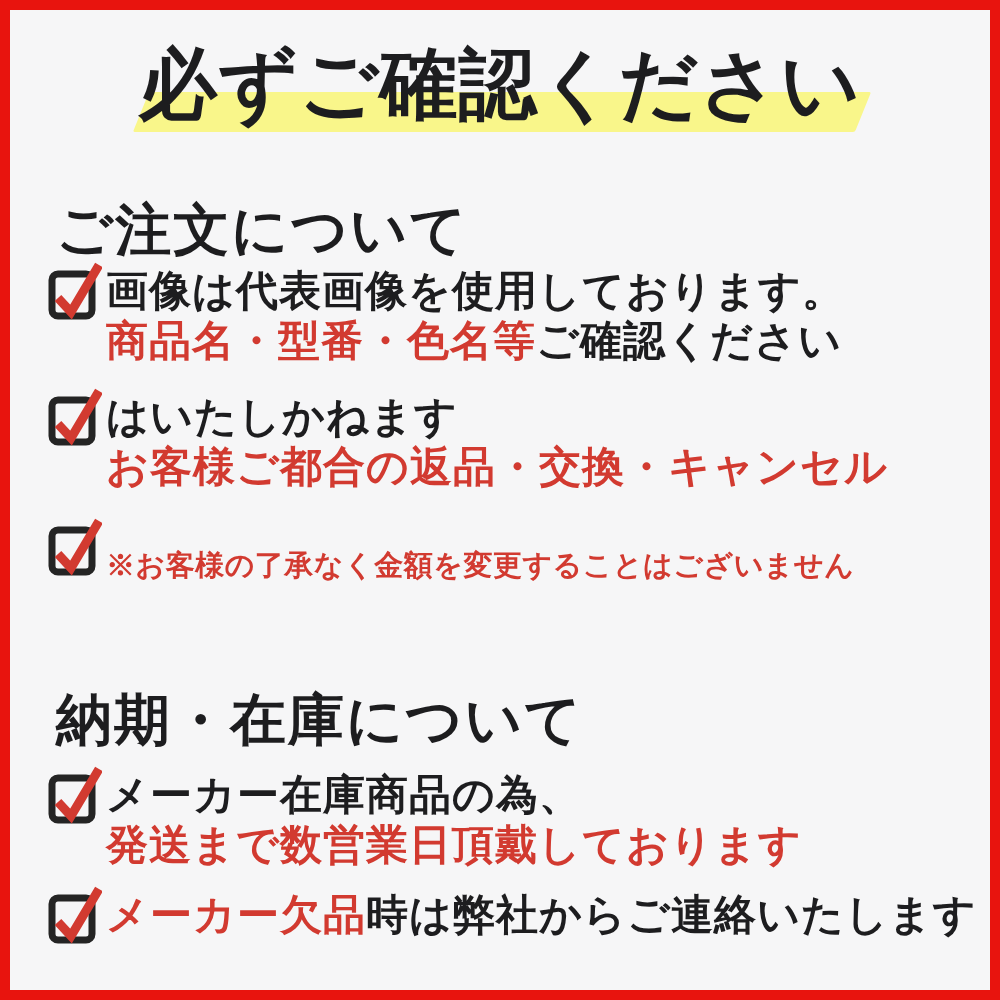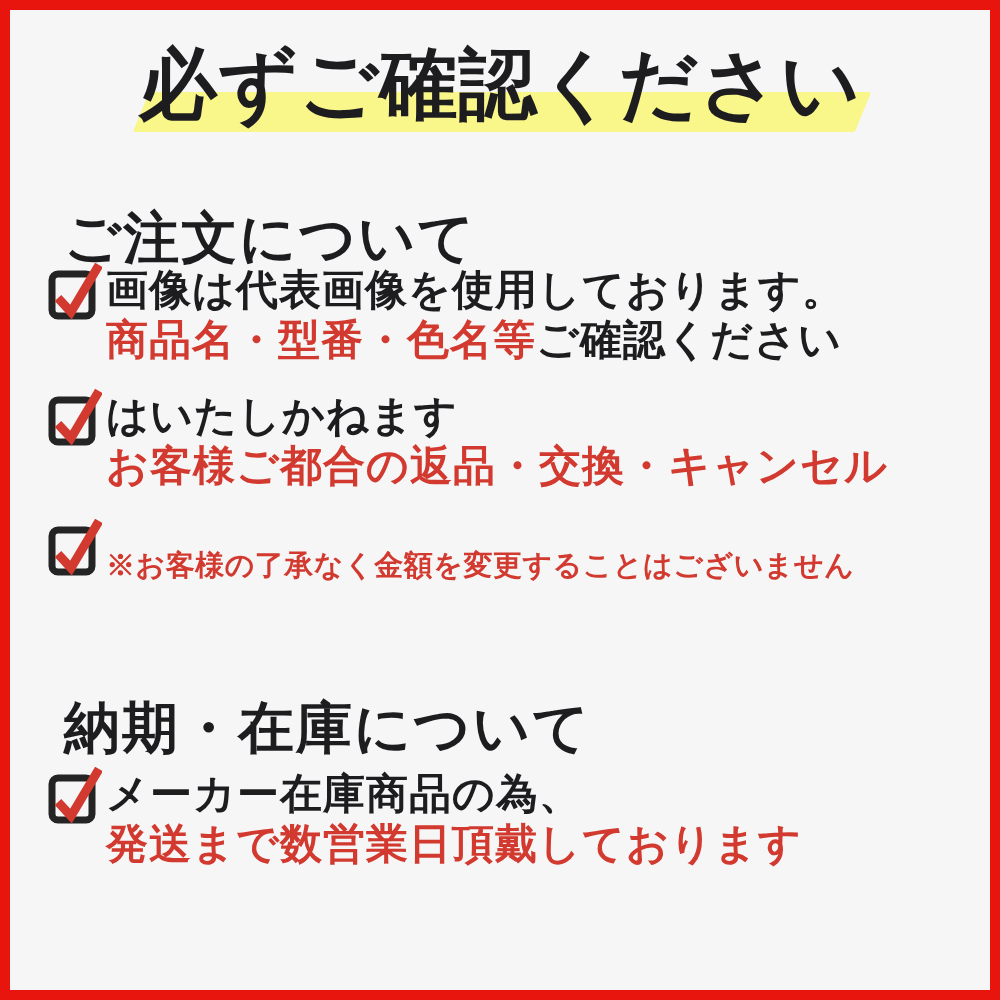--- a/index.html
+++ b/index.html
@@ -8,21 +8,21 @@
     background: #ffffff;
   }
   .page {
     position: relative;
     width: 1000px;
     height: 1000px;
     box-sizing: border-box;
     background: var(--bg, #f6f6f7);
     border: 10px solid var(--frame_red, #e8140e);
     overflow: hidden;
-    font-family: Liberation Serif, serif;
+    font-family: Liberation Sans, sans-serif;
     color: var(--ink, #1d1d1f);
   }
   
   .title-wrap {
     position: absolute;
     left: 0;
     top: 30px;
     width: 100%;
     height: 130px;
   }
@@ -45,21 +45,21 @@
     font-size: 78px;
     line-height: 1.15;
     font-weight: 700;
     letter-spacing: 1px;
     color: var(--ink, #1d1d1f);
   }
   
   .section-heading {
     position: absolute;
     left: 38px;
-    margin: 16px;
+    margin: 8px;
     font-size: 56px;
     line-height: 1.15;
     font-weight: 700;
     letter-spacing: 2px;
     color: var(--ink, #1d1d1f);
   }
   .heading-order   { top: 180px; }
   .heading-stock   { top: 670px; }
   
   .item {
@@ -175,14 +175,25 @@
     <div class="lines">
       <div class="line">
         <span class="seg-black">メーカー在庫商品の為、</span>
       </div>
       <div class="line">
         <span class="seg-red">発送まで数営業日頂戴しております</span>
       </div>
     </div>
   </div>
 
+  <div class="item item-5">
+    <svg class="checkbox-icon" viewBox="0 0 54 62" aria-hidden="true">
+      <rect class="cb-box" x="4" y="14" width="40" height="42" rx="6"></rect>
+      <path class="cb-check" d="M 10 38 L 23 52 L 51 5"></path>
+    </svg>
+    <div class="lines">
+      <div class="line">
+        <span class="seg-red">メーカー欠品</span><span class="seg-black">時は弊社からご連絡いたします</span>
+      </div>
+    </div>
+  </div>
 
 </div>
 
 </body></html>

